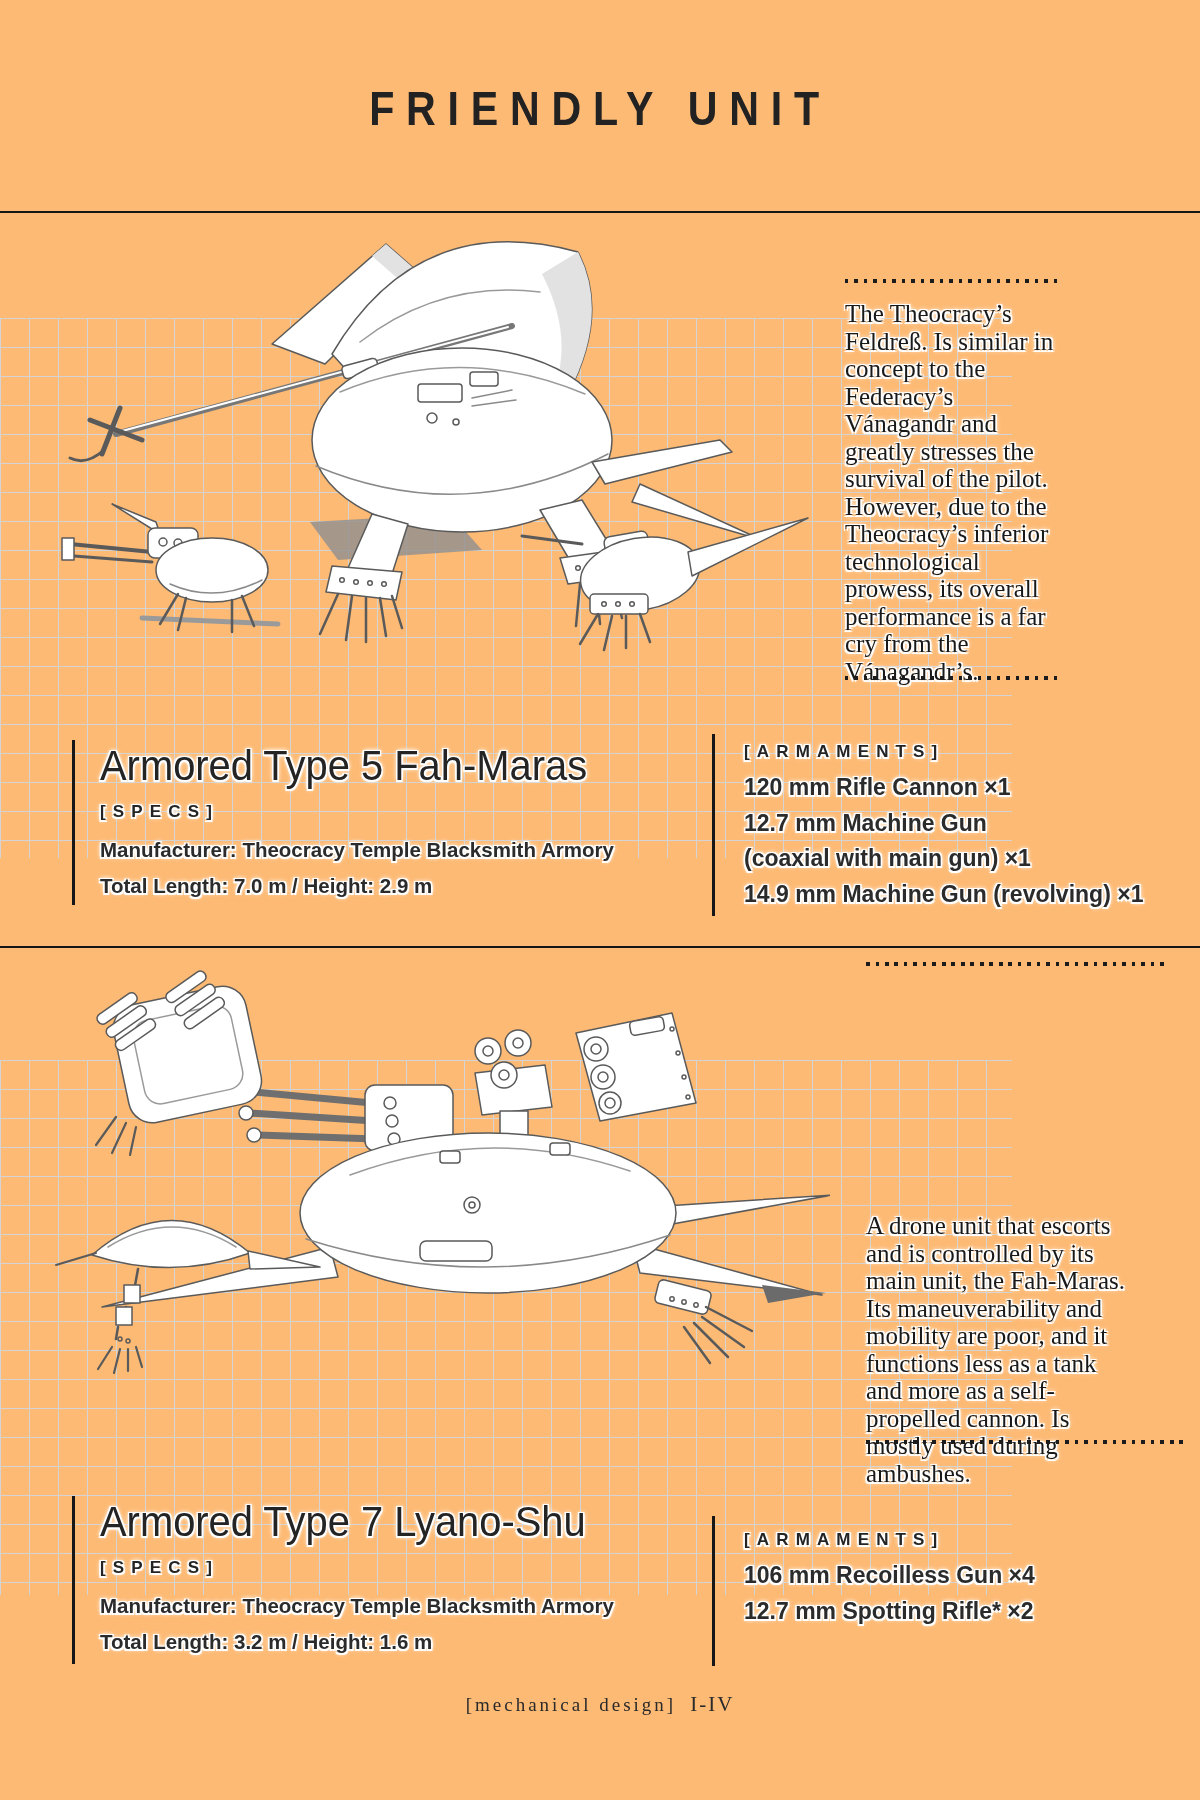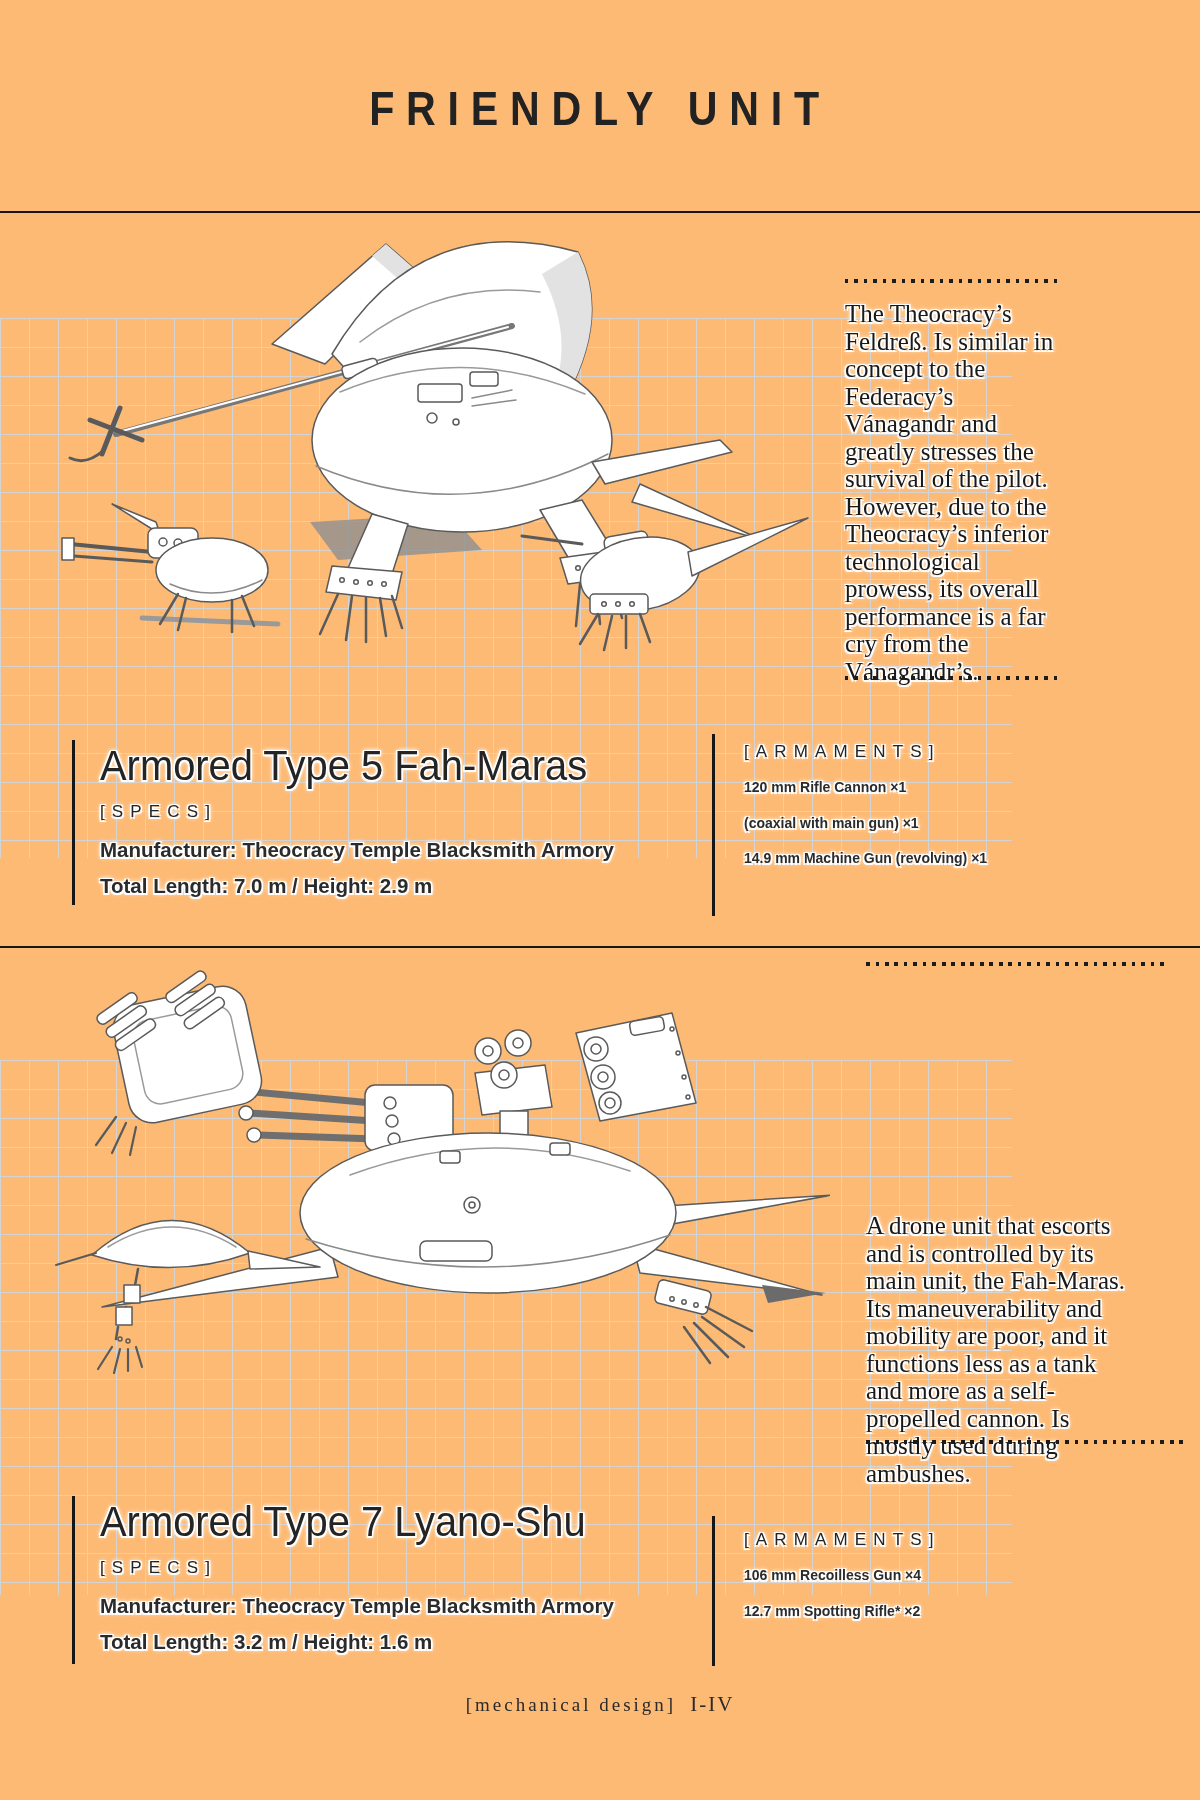--- a/index.html
+++ b/index.html
@@ -15,25 +15,25 @@
         background-size:29px 29px;}
   .dotted{position:absolute;height:4px;background-image:
         repeating-linear-gradient(90deg,#1c1c1c 0 3.5px,transparent 3.5px 9.5px);}
   .halo{text-shadow:-1.5px -1.5px 0 #fff,1.5px -1.5px 0 #fff,-1.5px 1.5px 0 #fff,
         1.5px 1.5px 0 #fff,0 0 5px #fff,0 0 5px #fff;}
   .desc{position:absolute;font-family:"Liberation Serif",serif;font-size:25px;
         line-height:27.5px;color:#191919;}
   .vbar{position:absolute;width:3px;background:#161616;}
   .unit-name{position:absolute;font-size:42px;font-weight:normal;color:#242424;
         letter-spacing:0;transform:scaleX(.95);transform-origin:left center;white-space:nowrap;}
-  .bracket-label{position:absolute;font-size:17px;font-weight:normal;letter-spacing:.42em;
+  .bracket-label{position:absolute;font-size:17px;font-weight:bold;letter-spacing:.42em;
         color:#242424;white-space:nowrap;}
   .spec-line{position:absolute;font-size:20.5px;font-weight:bold;color:#2b2b2b;white-space:nowrap;}
   .arm-list{position:absolute;list-style:none;margin:0;padding:0;}
-  .arm-list li{font-size:14px;font-weight:bold;color:#2b2b2b;line-height:35.5px;white-space:nowrap;}
+  .arm-list li{font-size:23px;font-weight:bold;color:#2b2b2b;line-height:35.5px;white-space:nowrap;}
   .footer{position:absolute;top:1692px;left:0;width:1200px;text-align:center;
         font-family:"Liberation Serif",serif;color:#2a2a2a;}
   .footer .flabel{font-size:19px;letter-spacing:3px;}
   .footer .fpage{font-size:21px;letter-spacing:2px;margin-left:10px;}
   .illus{position:absolute;}
 </style>
 </head>
 <body>
 
 <div class="page">
@@ -123,20 +123,21 @@
   <div class="vbar" style="left:72px;top:740px;height:165px"></div>
   <div class="unit-name halo" style="left:100px;top:742px">Armored Type 5 Fah-Maras</div>
   <div class="bracket-label halo" style="left:100px;top:802px">[SPECS]</div>
   <div class="spec-line halo" style="left:100px;top:838px">Manufacturer: Theocracy Temple Blacksmith Armory</div>
   <div class="spec-line halo" style="left:100px;top:874px">Total Length: 7.0 m / Height: 2.9 m</div>
 
   <div class="vbar" style="left:712px;top:734px;height:182px"></div>
   <div class="bracket-label halo" style="left:744px;top:742px">[ARMAMENTS]</div>
   <ul class="arm-list halo" style="left:744px;top:770px">
     <li>120 mm Rifle Cannon ×1</li>
+    <li>12.7 mm Machine Gun</li>
     <li>(coaxial with main gun) ×1</li>
     <li>14.9 mm Machine Gun (revolving) ×1</li>
   </ul>
 
   <div class="hrule" style="top:946px"></div>
 
   <div class="grid" style="left:0;top:1060px;width:1012px;height:535px"></div>
 
   <svg class="illus" style="left:20px;top:955px" width="810" height="500" viewBox="0 0 810 500">
     <g stroke="#5a5a5a" stroke-width="1.5" fill="none" stroke-linejoin="round" stroke-linecap="round">

